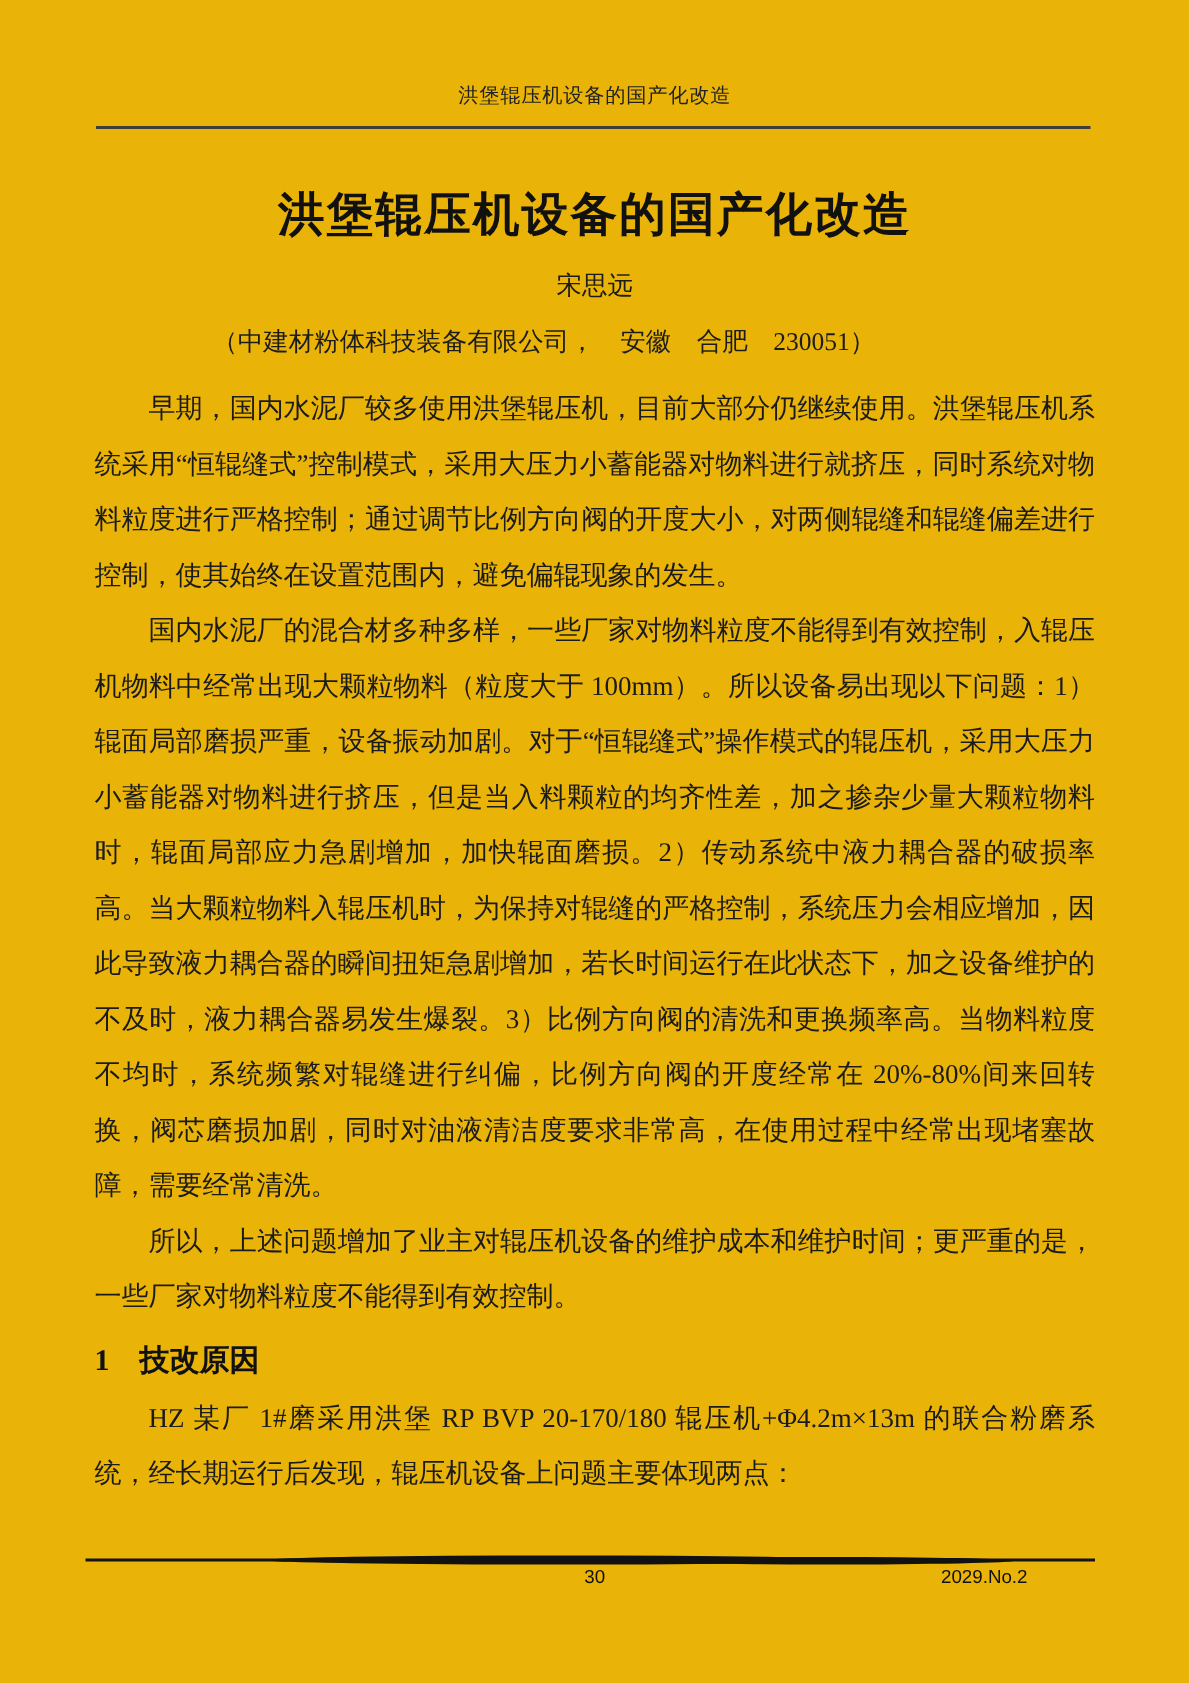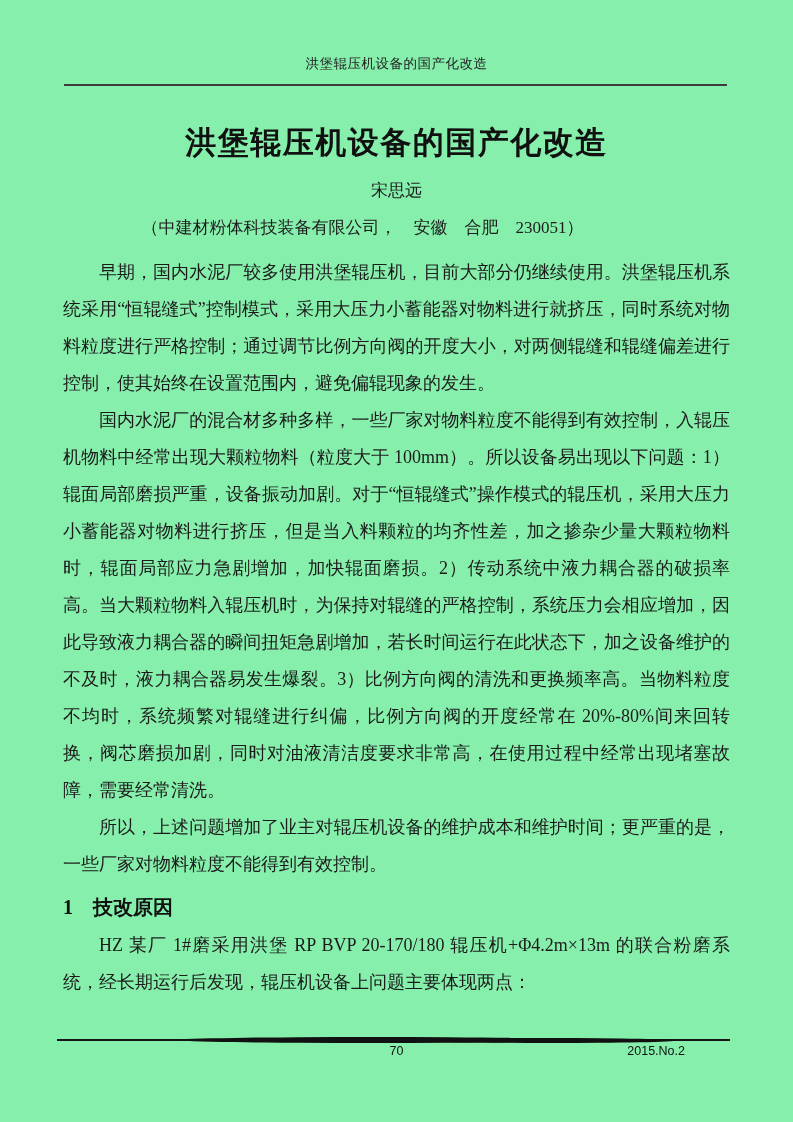--- a/index.html
+++ b/index.html
@@ -1,20 +1,20 @@
 <!DOCTYPE html>
 <html><head>
 <meta charset="utf-8">
 <style>
   html, body { margin: 0; padding: 0; background: #ffffff; }
   .page {
     position: relative;
     width: 793px;
     height: 1122px;
-    background: #86efac;
+    background: #eab308;
     margin: 0 auto;
     overflow: hidden;
     color: #1c1c1c;
     font-family: "Liberation Serif", serif;
   }
   .running-head {
     position: absolute;
     top: 55px; left: 63px; width: 667px;
     text-align: center;
     font-size: 13.5px;
@@ -139,17 +139,17 @@
     <p>HZ 某厂 1#磨采用洪堡 RP BVP 20-170/180 辊压机+Φ4.2m×13m 的联合粉磨系统，经长期运行后发现，辊压机设备上问题主要体现两点：</p>
 
   </div>
 
   <div class="footer-rule">
     <span class="thin"></span>
     <span class="bulge"></span>
     <span class="bulge2"></span>
   </div>
 
-  <div class="footer-page">70</div>
+  <div class="footer-page">30</div>
 
-  <div class="footer-issue">2015.No.2</div>
+  <div class="footer-issue">2029.No.2</div>
 
 </div>
 
 </body></html>

